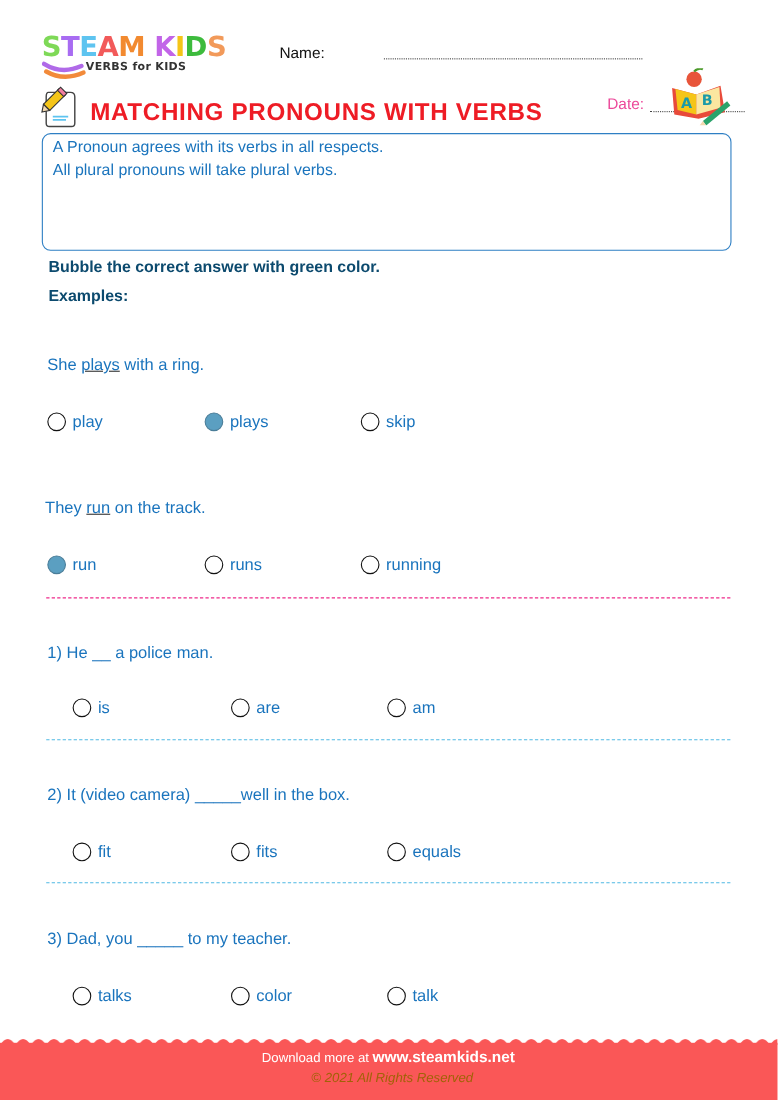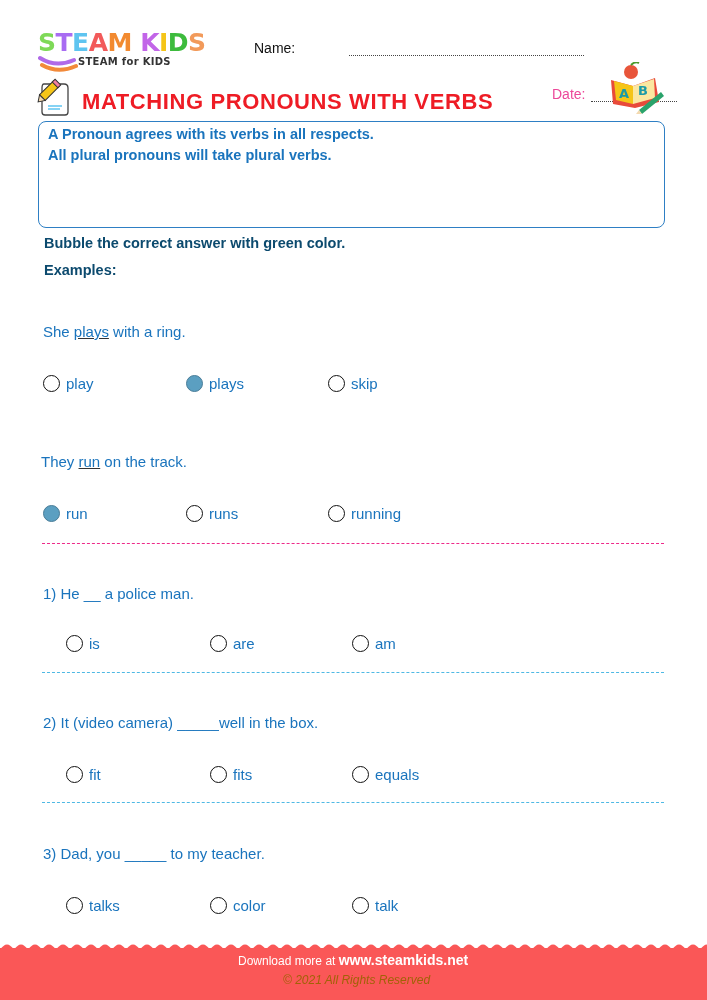--- a/index.html
+++ b/index.html
@@ -7,32 +7,32 @@
   body { position: relative; font-family: "Liberation Sans", sans-serif; color: #1a74bd; }
   .abs { position: absolute; }
 
   
   .logo { left: 38px; top: 30px; width: 200px; height: 44px; }
   .logo-word { font-family: "DejaVu Sans", sans-serif; font-weight: bold; font-size: 25px; letter-spacing: -0.5px; line-height: 26px; display: flex; }
   .logo-word span { display: inline-block; }
   .logo-sub { position: absolute; left: 40px; top: 26px; font-size: 10px; font-weight: bold; color: #333; font-family: "DejaVu Sans", sans-serif; letter-spacing: 0.3px; }
   .logo-swoosh { position: absolute; left: 0; top: 24px; }
 
-  .name-field { left: 254px; top: 40px; font-size: 14px; color: #111; display: flex; align-items: flex-end; gap: 48px; }
+  .name-field { left: 254px; top: 40px; font-size: 14px; color: #111; display: flex; align-items: center; gap: 48px; }
   .name-line { display: inline-block; width: 235px; border-bottom: 1px dotted #444; margin-left: 6px; height: 12px; }
   .date-field { left: 552px; top: 40px; font-size: 14px; color: #ec4899; display: flex; align-items: flex-end; margin-top: 46px; }
   .date-line { display: inline-block; width: 86px; border-bottom: 1px dotted #444; margin-left: 6px; height: 12px; }
 
   .title { left: 82px; top: 89px; font-size: 22px; font-weight: bold; color: #ee1c25; letter-spacing: 0.6px; }
   .title-icon { left: 34px; top: 78px; }
   .book-icon { left: 605px; top: 62px; }
 
   
   .rules { left: 38px; top: 121px; width: 627px; height: 107px; border: 1px solid #2e7fc4; border-radius: 8px; padding: 2px 0 0 9px; }
-  .rules p { font-size: 14.5px; font-weight: bold; color: #1a74bd; line-height: 21px; white-space: nowrap; }
+  .rules p { font-size: 14.5px; font-weight: normal; color: #1a74bd; line-height: 21px; white-space: nowrap; }
 
   .instr { left: 44px; font-size: 14.5px; font-weight: bold; color: #0c4a6e; }
 
   .sent { font-size: 15px; color: #1a74bd; white-space: nowrap; margin-top: 20px; }
   .sent .ul { text-decoration: underline; text-decoration-color: #333; }
   .opts { display: flex; }
   .opt { display: flex; align-items: center; font-size: 15px; color: #1a74bd; }
   .bubble { width: 17px; height: 17px; border: 1.5px solid #111; border-radius: 50%; margin-right: 6px; flex-shrink: 0; }
   .bubble.filled { background: #5b9fc1; border-color: #4a7d98; }
 
@@ -59,21 +59,21 @@
       <span style="color: rgb(255, 255, 255);">&nbsp;</span>
       <span style="color: rgb(194, 101, 232);">K</span>
       <span style="color: rgb(245, 197, 24);">I</span>
       <span style="color: rgb(61, 187, 61);">D</span>
       <span style="color: rgb(242, 154, 90);">S</span>
     </div>
   <svg class="logo-swoosh" width="40" height="20">
     <path d="M2 4 Q 18 14 36 6" stroke="#b06ae8" stroke-width="4" fill="none" stroke-linecap="round"></path>
     <path d="M4 11 Q 20 20 38 12" stroke="#f28a3a" stroke-width="4" fill="none" stroke-linecap="round"></path>
   </svg>
-  <div class="logo-sub">STEAM for KIDS</div>
+  <div class="logo-sub">VERBS for KIDS</div>
 </div>
 
 <div class="abs name-field">
   <span>Name:</span>
   <span class="name-line"></span>
 </div>
 <div class="abs date-field">
   <span>Date:</span>
   <span class="date-line"></span>
 </div>

